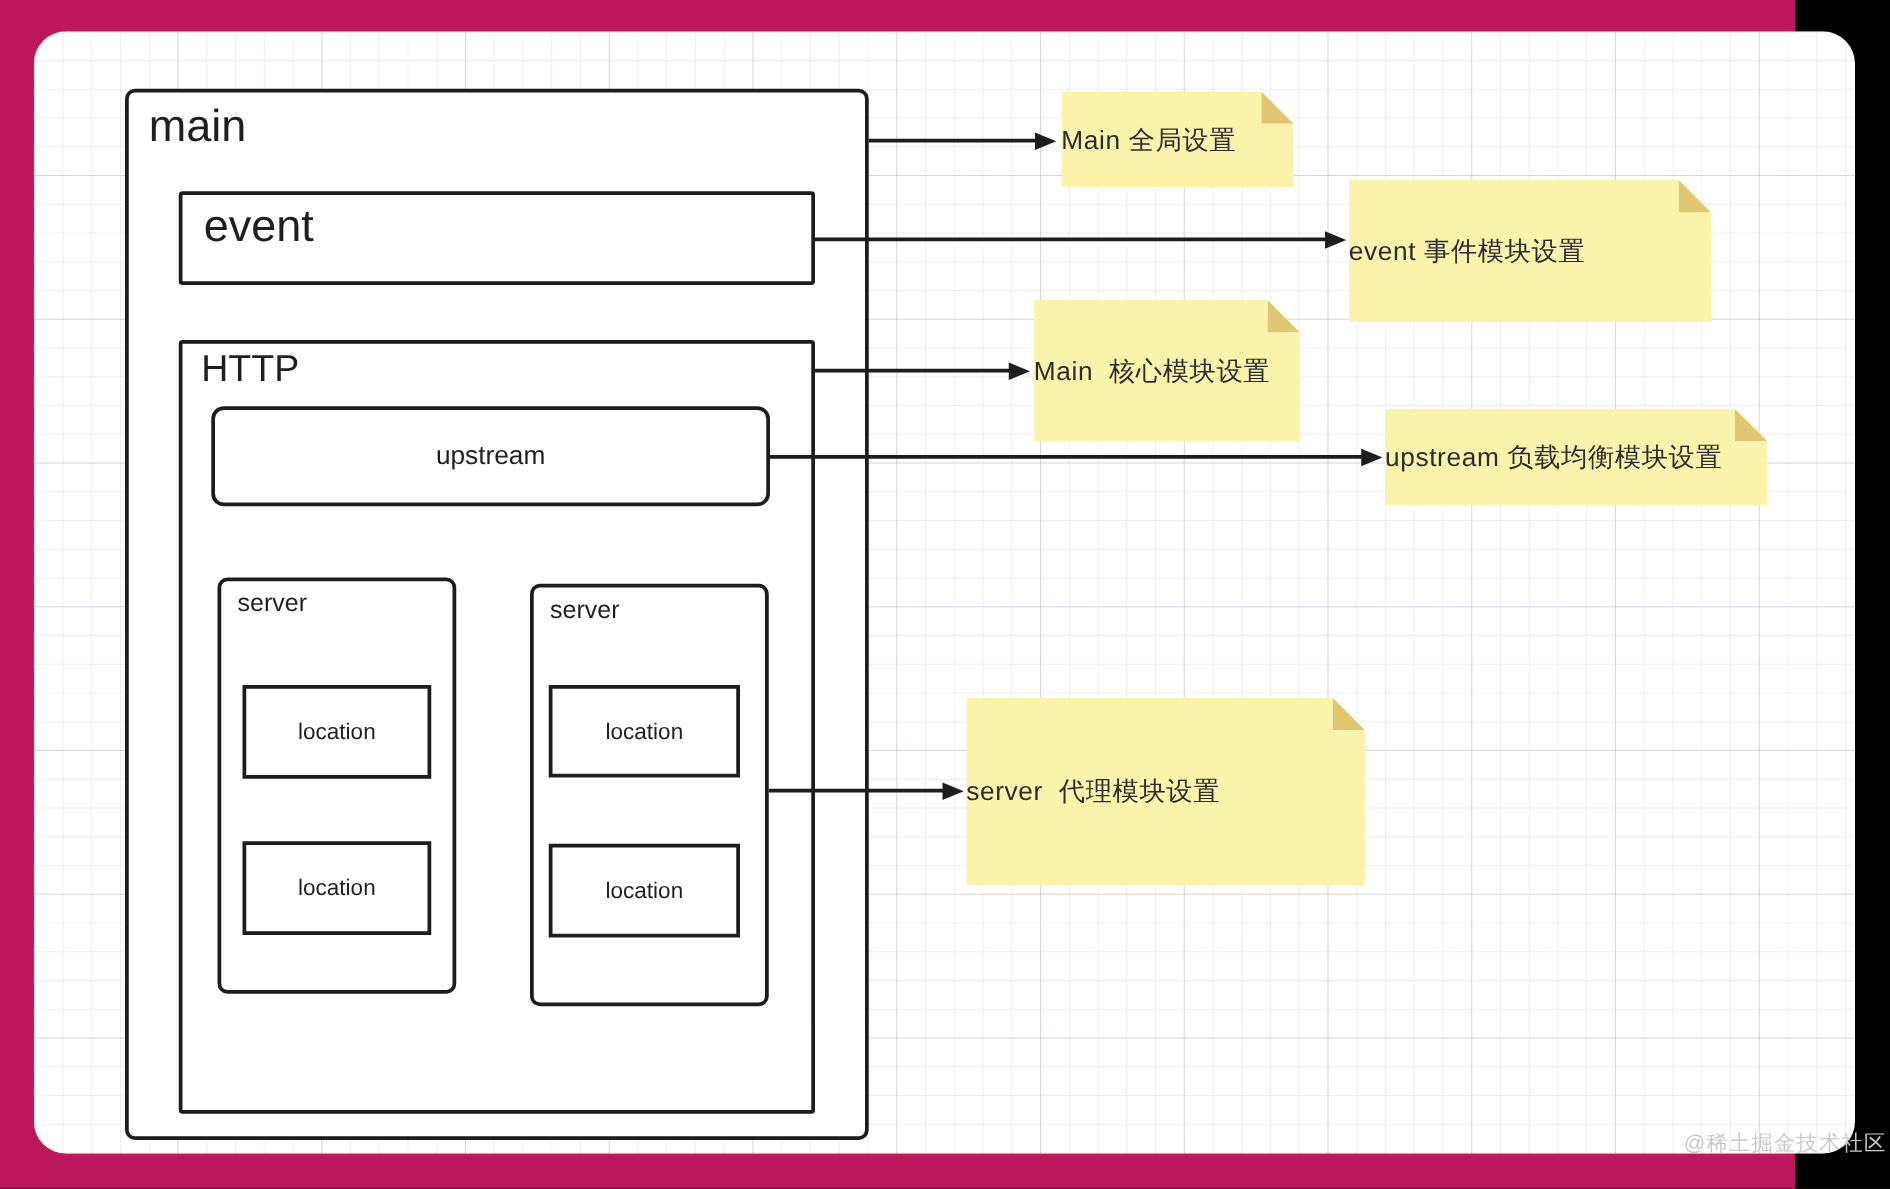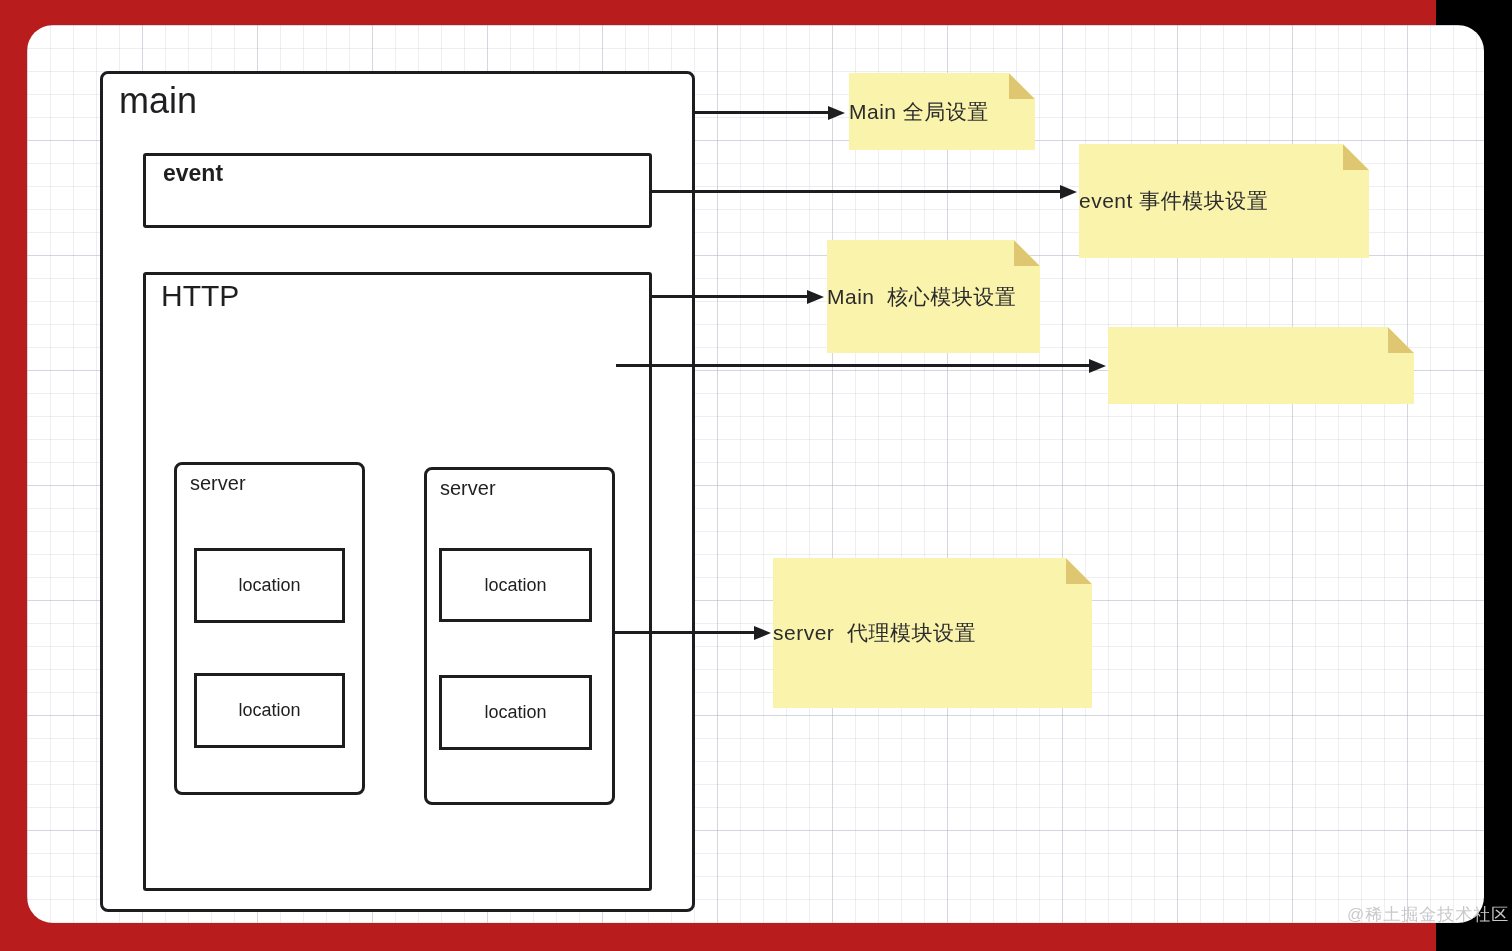--- a/index.html
+++ b/index.html
@@ -1,35 +1,35 @@
 <!DOCTYPE html>
 <html><head>
 <meta charset="utf-8">
 <style>
   html,body{margin:0;padding:0;background:#000;}
   body{width:1512px;height:951px;overflow:hidden;
        font-family:"Liberation Sans","DejaVu Sans",sans-serif;}
-  #canvas{position:relative;width:1436px;height:951px;background:#b91c1c;}
+  #canvas{position:relative;width:1436px;height:951px;background:#be185d;}
   
   #panel{position:absolute;left:27px;top:25px;width:1457px;height:898px;
          border-radius:26px;background-color:#ffffff;
          background-image:
            linear-gradient(to right, rgba(170,176,192,0.38) 1px, transparent 1px),
            linear-gradient(to bottom, rgba(170,176,192,0.38) 1px, transparent 1px),
            linear-gradient(to right, rgba(190,196,208,0.28) 1px, transparent 1px),
            linear-gradient(to bottom, rgba(190,196,208,0.28) 1px, transparent 1px);
          background-size:115px 115px,115px 115px,23px 23px,23px 23px;
          overflow:hidden;}
   
   .box{position:absolute;background:#ffffff;border:3px solid #1d1d1f;box-sizing:border-box;}
   .box .box-label{position:absolute;left:15px;top:5px;color:#1f1f21;}
   #box-main{left:73px;top:46px;width:595px;height:841px;border-radius:8px;}
   #box-main .box-label{font-size:36px;left:16px;top:6px;}
   #box-event{left:116px;top:128px;width:509px;height:75px;border-radius:3px;}
-  #box-event .box-label{font-size:23px;left:17px;top:4px;font-weight:bold;}
+  #box-event .box-label{font-size:36px;left:17px;top:4px;}
   #box-http{left:116px;top:236px;width:509px;height:619px;border-radius:3px;margin-top:11px;}
   #box-http .box-label{font-size:30px;left:15px;top:4px;}
   #box-upstream{left:142px;top:300px;width:447px;height:80px;border-radius:10px;
                 display:flex;align-items:center;justify-content:center;}
   #box-upstream .center-label{font-size:21px;color:#1f1f21;}
   .server-box{border-radius:8px;}
   #box-server1{left:147px;top:437px;width:191px;height:333px;}
   #box-server2{left:397px;top:442px;width:191px;height:338px;}
   .server-box .box-label{font-size:20px;left:13px;top:7px;}
   .loc-box{position:absolute;background:#fff;border:3px solid #1d1d1f;box-sizing:border-box;
@@ -75,20 +75,23 @@
     </div>
 
     <div class="box" id="box-event">
       <span class="box-label">event</span>
     </div>
 
     <div class="box" id="box-http">
       <span class="box-label">HTTP</span>
     </div>
 
+    <div class="box" id="box-upstream">
+      <span class="center-label">upstream</span>
+    </div>
 
     <div class="box server-box" id="box-server1">
       <span class="box-label">server</span>
     </div>
     <div class="loc-box" id="loc-1a">
       <span class="center-label">location</span>
     </div>
     <div class="loc-box" id="loc-1b">
       <span class="center-label">location</span>
     </div>
@@ -126,20 +129,21 @@
     <div class="note" id="note-event">
       <span class="note-fold"></span>
       <span class="note-text">event 事件模块设置</span>
     </div>
     <div class="note" id="note-http">
       <span class="note-fold"></span>
       <span class="note-text">Main  核心模块设置</span>
     </div>
     <div class="note" id="note-upstream">
       <span class="note-fold"></span>
+      <span class="note-text">upstream 负载均衡模块设置</span>
     </div>
     <div class="note" id="note-server">
       <span class="note-fold"></span>
       <span class="note-text">server  代理模块设置</span>
     </div>
 
   </div>
 
   <div id="watermark">@稀土掘金技术社区</div>
 </div>

